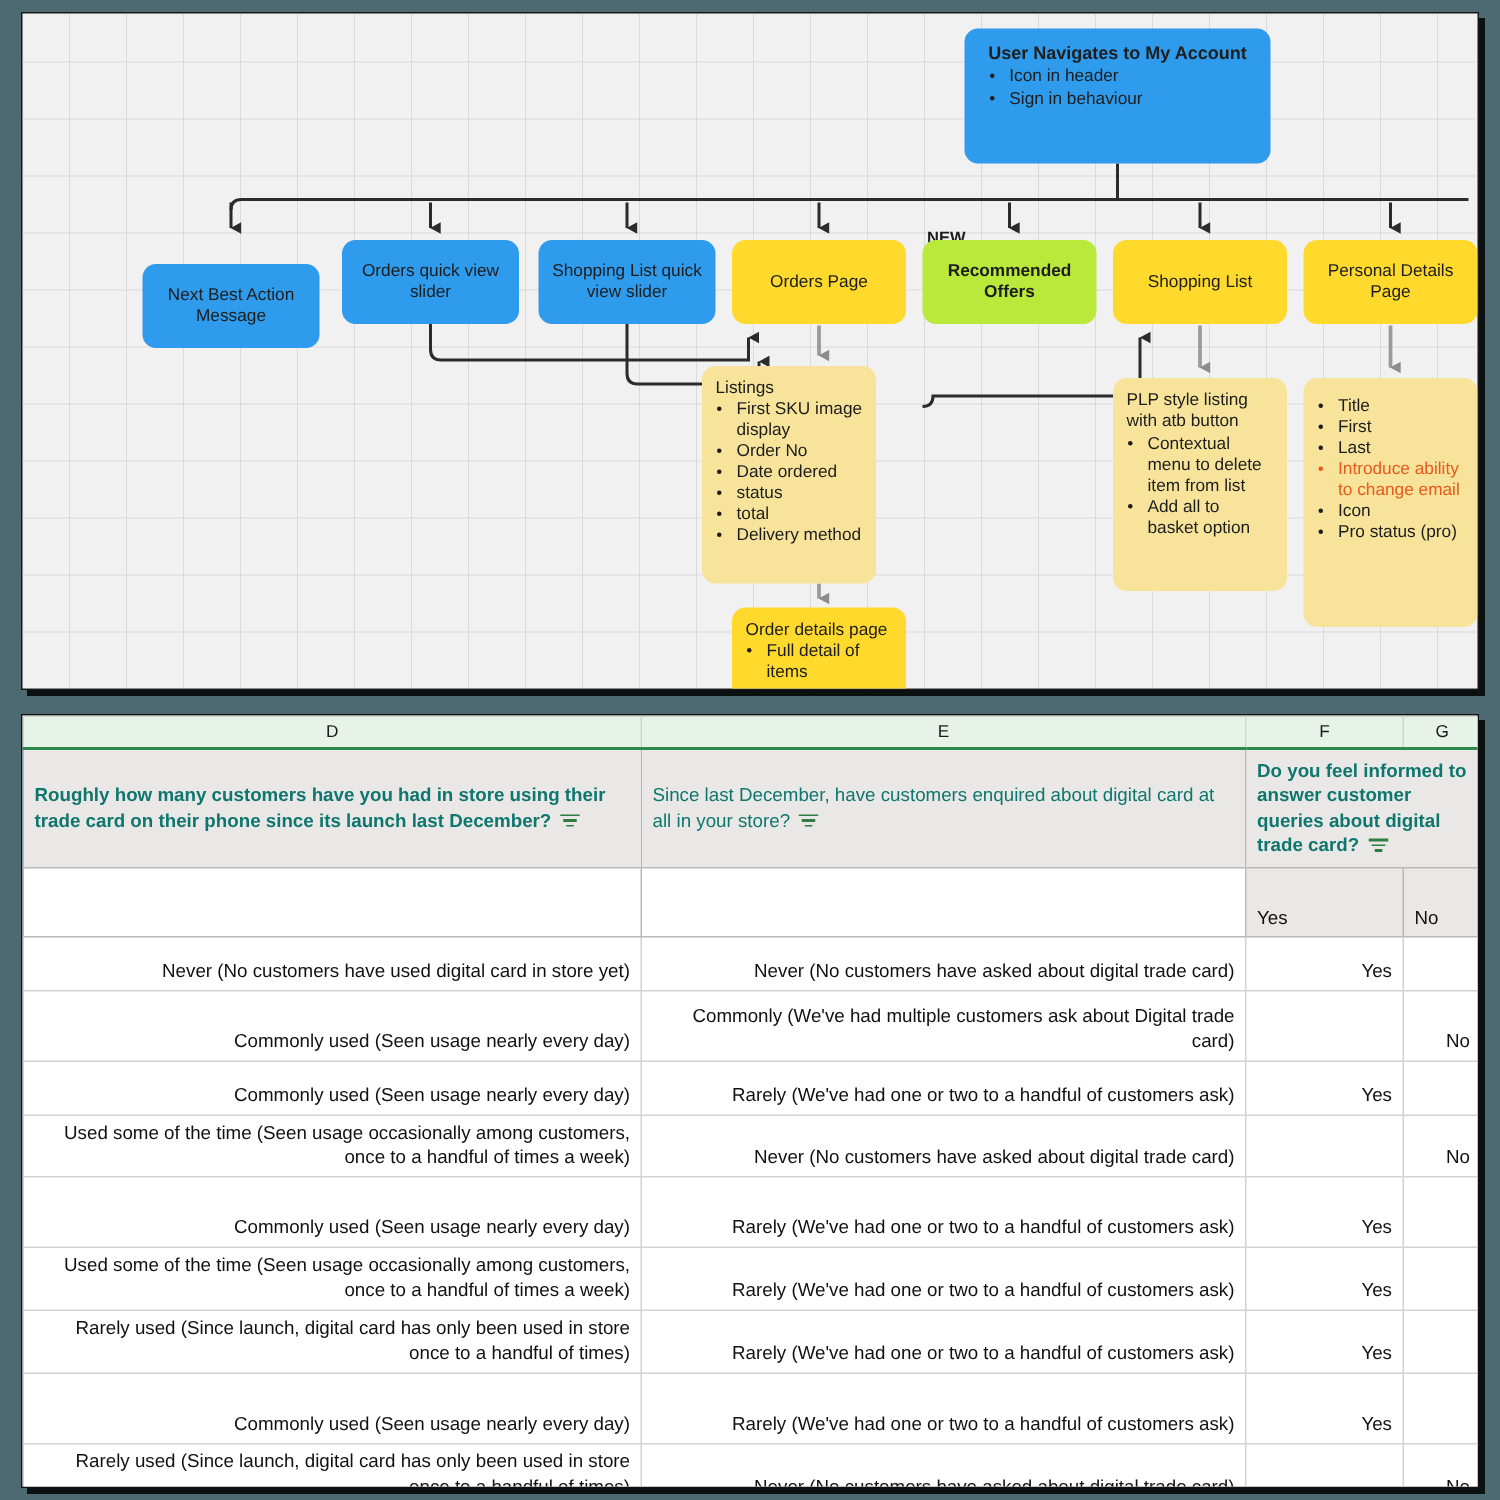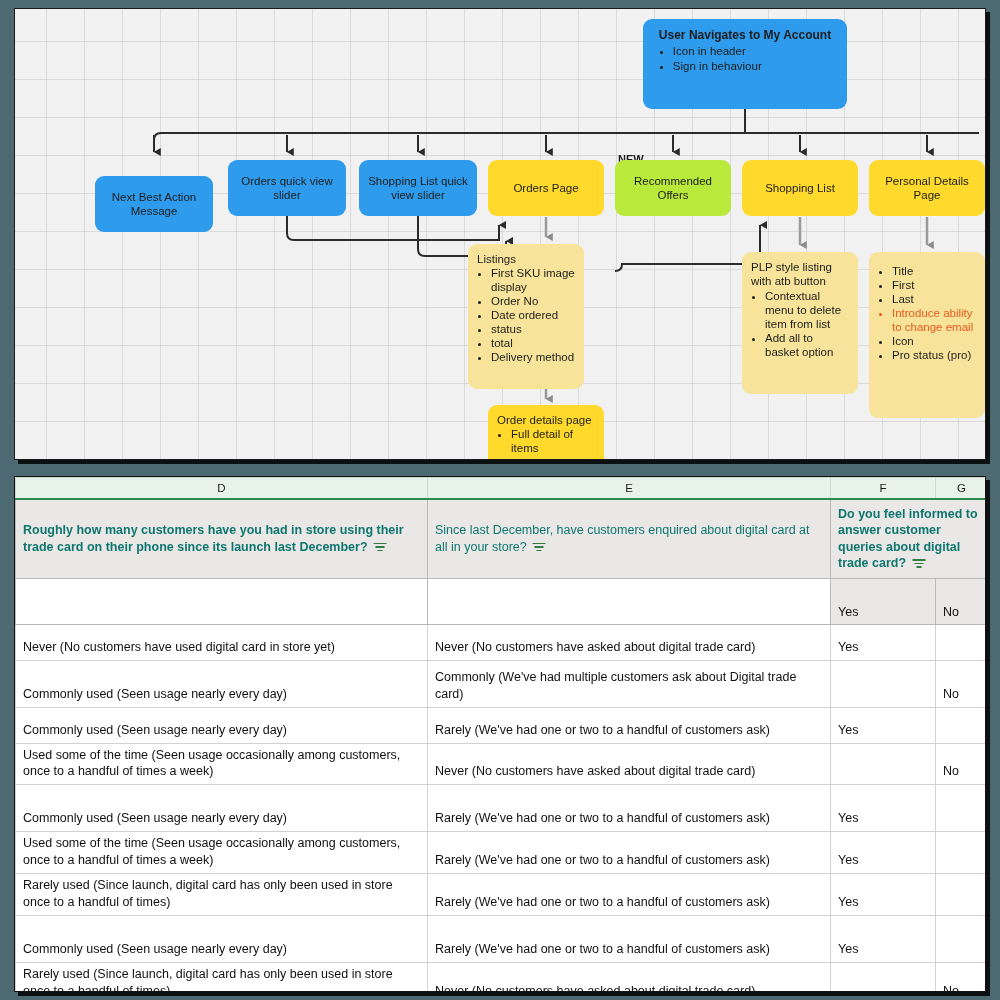--- a/index.html
+++ b/index.html
@@ -58,21 +58,21 @@
   #n-root   { left:628px; top:10px;  width:204px; height:90px;
               align-items:flex-start; justify-content:center; text-align:left; padding:9px 10px; }
   #n-root .rt { font-size:12px; font-weight:bold; line-height:1.2; display:block; }
   #n-root ul  { margin: 2px 0 0 14px; }
   #n-root li  { font-size:11.5px; line-height:1.3; }
 
   #n-nba    { left:80px;  top:151px; width:118px; height:56px;margin-top:16px; }
   #n-oqv    { left:213px; top:151px; width:118px; height:56px; }
   #n-slqv   { left:344px; top:151px; width:118px; height:56px; }
   #n-orders { left:473px; top:151px; width:116px; height:56px; }
-  #n-rec    { left:600px; top:151px; width:116px; height:56px; }
+  #n-rec    { left:600px; top:151px; width:116px; height:56px;font-weight:bold; }
   #n-shop   { left:727px; top:151px; width:116px; height:56px; }
   #n-pers   { left:854px; top:151px; width:116px; height:56px; }
 
   #n-listings { left:453px; top:235px; width:116px; height:145px; }
   #n-orderdet { left:473px; top:396px; width:116px; height:70px; }
   #n-plp      { left:727px; top:243px; width:116px; height:142px; }
   #n-details  { left:854px; top:243px; width:116px; height:166px; }
 
   #badge-new-lbl { left:603px; top:144px; }
 
@@ -143,20 +143,21 @@
   .filter-ico i:nth-child(3){ top:8px;  width:5px; }
 
   td.cell {
     border: 1px solid #d2d2d2;
     vertical-align: bottom;
     padding: 3px 7px 4px;
     font-size: 12.5px;
     color: #111;
     line-height: 1.35;
     background: #fff;
+    text-align: right;
   }
   td.cell.one { height: 36px; }
   td.cell.two { height: 36px; }
   tr.r-tall td { height: 47px; }
 </style>
 </head>
 <body>
 
 <div id="flow-panel">
   <div id="flow-grid"></div>

